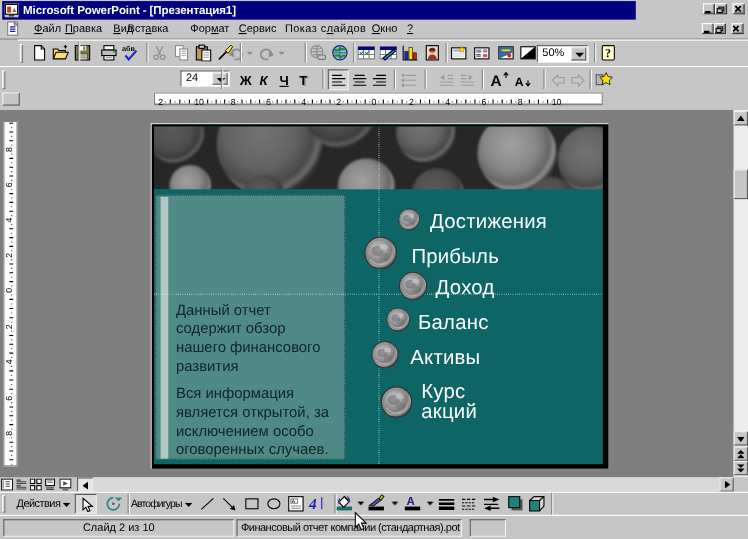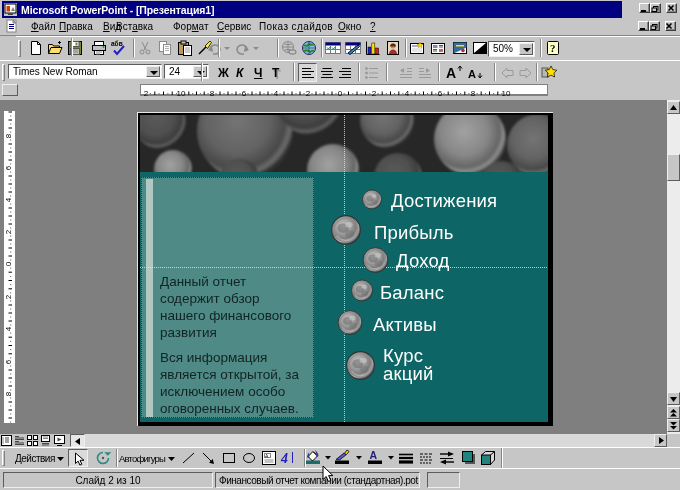--- a/index.html
+++ b/index.html
@@ -15,21 +15,21 @@
 .cari:after{content:"";position:absolute;left:3px;top:4px;border:4px solid transparent;border-top:4px solid #000}
 .mi{position:absolute;top:3px;font-size:10px;color:#000;white-space:pre}
 u{text-decoration:underline}
 .handle{position:absolute;width:3px;border-left:1px solid #fff;border-top:1px solid #fff;border-right:1px solid #808080;border-bottom:1px solid #808080}
 .btxt{position:absolute;font-size:18.5px;font-weight:normal;color:#fff;line-height:18px;white-space:nowrap;letter-spacing:0.2px}
 .fbt{position:absolute;top:5px;font-size:12px;font-weight:bold;color:#000;line-height:14px}
 </style></head>
 <body>
 
 <div class="abs" style="left:0;top:0;width:680px;height:2px;background:#c6c6c6"></div>
-<div class="abs" id="titlebar" style="left:2px;top:1px;width:620px;height:17px;background:#000080">
+<div class="abs" id="titlebar" style="left:2px;top:1px;width:576px;height:17px;background:#000080">
   <svg class="abs" style="left:2px;top:2px" width="13" height="13" viewBox="0 0 13 13">
     <rect x="0" y="0" width="13" height="13" fill="#c6c6c6"></rect>
     <rect x="1" y="1" width="11" height="9" fill="#fff" stroke="#000" stroke-width="1"></rect>
     <rect x="2.5" y="3" width="3.5" height="5.5" fill="#d04000"></rect>
     <path d="M7 8 L9 4 L11 8 Z" fill="#808080"></path>
     <rect x="4" y="10.5" width="5" height="1.5" fill="#404040"></rect>
   </svg>
   <span class="abs" style="left:19px;top:3px;font-size:10.5px;font-weight:bold;color:#fff;letter-spacing:-0.1px">Microsoft PowerPoint - [Презентация1]</span>
   <div class="wbtn" style="left:637px;top:2px"></div>
   <div class="wbtn" style="left:648px;top:2px"></div>
@@ -199,24 +199,20 @@
   <div class="sep" style="left:117px;top:2px;height:18px"></div>
   <div class="sep" style="left:202px;top:2px;height:18px"></div>
   <div class="sep" style="left:261px;top:2px;height:18px"></div>
   <div class="sep" style="left:305px;top:2px;height:18px"></div>
   <div class="sep" style="left:389px;top:2px;height:18px"></div>
   <div class="sep" style="left:524px;top:2px;height:18px"></div>
 </div>
 
 <div class="abs" id="fmtbar" style="left:0;top:60px;width:680px;height:24px;background:#c6c6c6;border-top:1px solid #fff">
   <div class="handle" style="left:2px;top:3px;height:17px"></div>
-  <div class="combo" style="left:8px;top:3px;width:154px;height:15px">
-      <span style="position:absolute;left:4px;top:1px">Times New Roman</span>
-      <div class="cari"></div>
-    </div>
   <div class="combo" style="left:164px;top:3px;width:45px;height:15px">
       <span style="position:absolute;left:4px;top:1px">24</span>
       <div class="cari"></div>
     </div>
   <div class="sep" style="left:201px;top:2px;height:18px"></div>
   <span class="fbt" style="left:218px">Ж</span>
   <span class="fbt" style="left:236px;font-style:italic">К</span>
   <span class="fbt" style="left:254px;text-decoration:underline">Ч</span>
   <span class="fbt" style="left:272px;text-shadow:1.5px 1.5px 0 #999">Т</span>
   <div class="sep" style="left:293px;top:2px;height:18px"></div>

